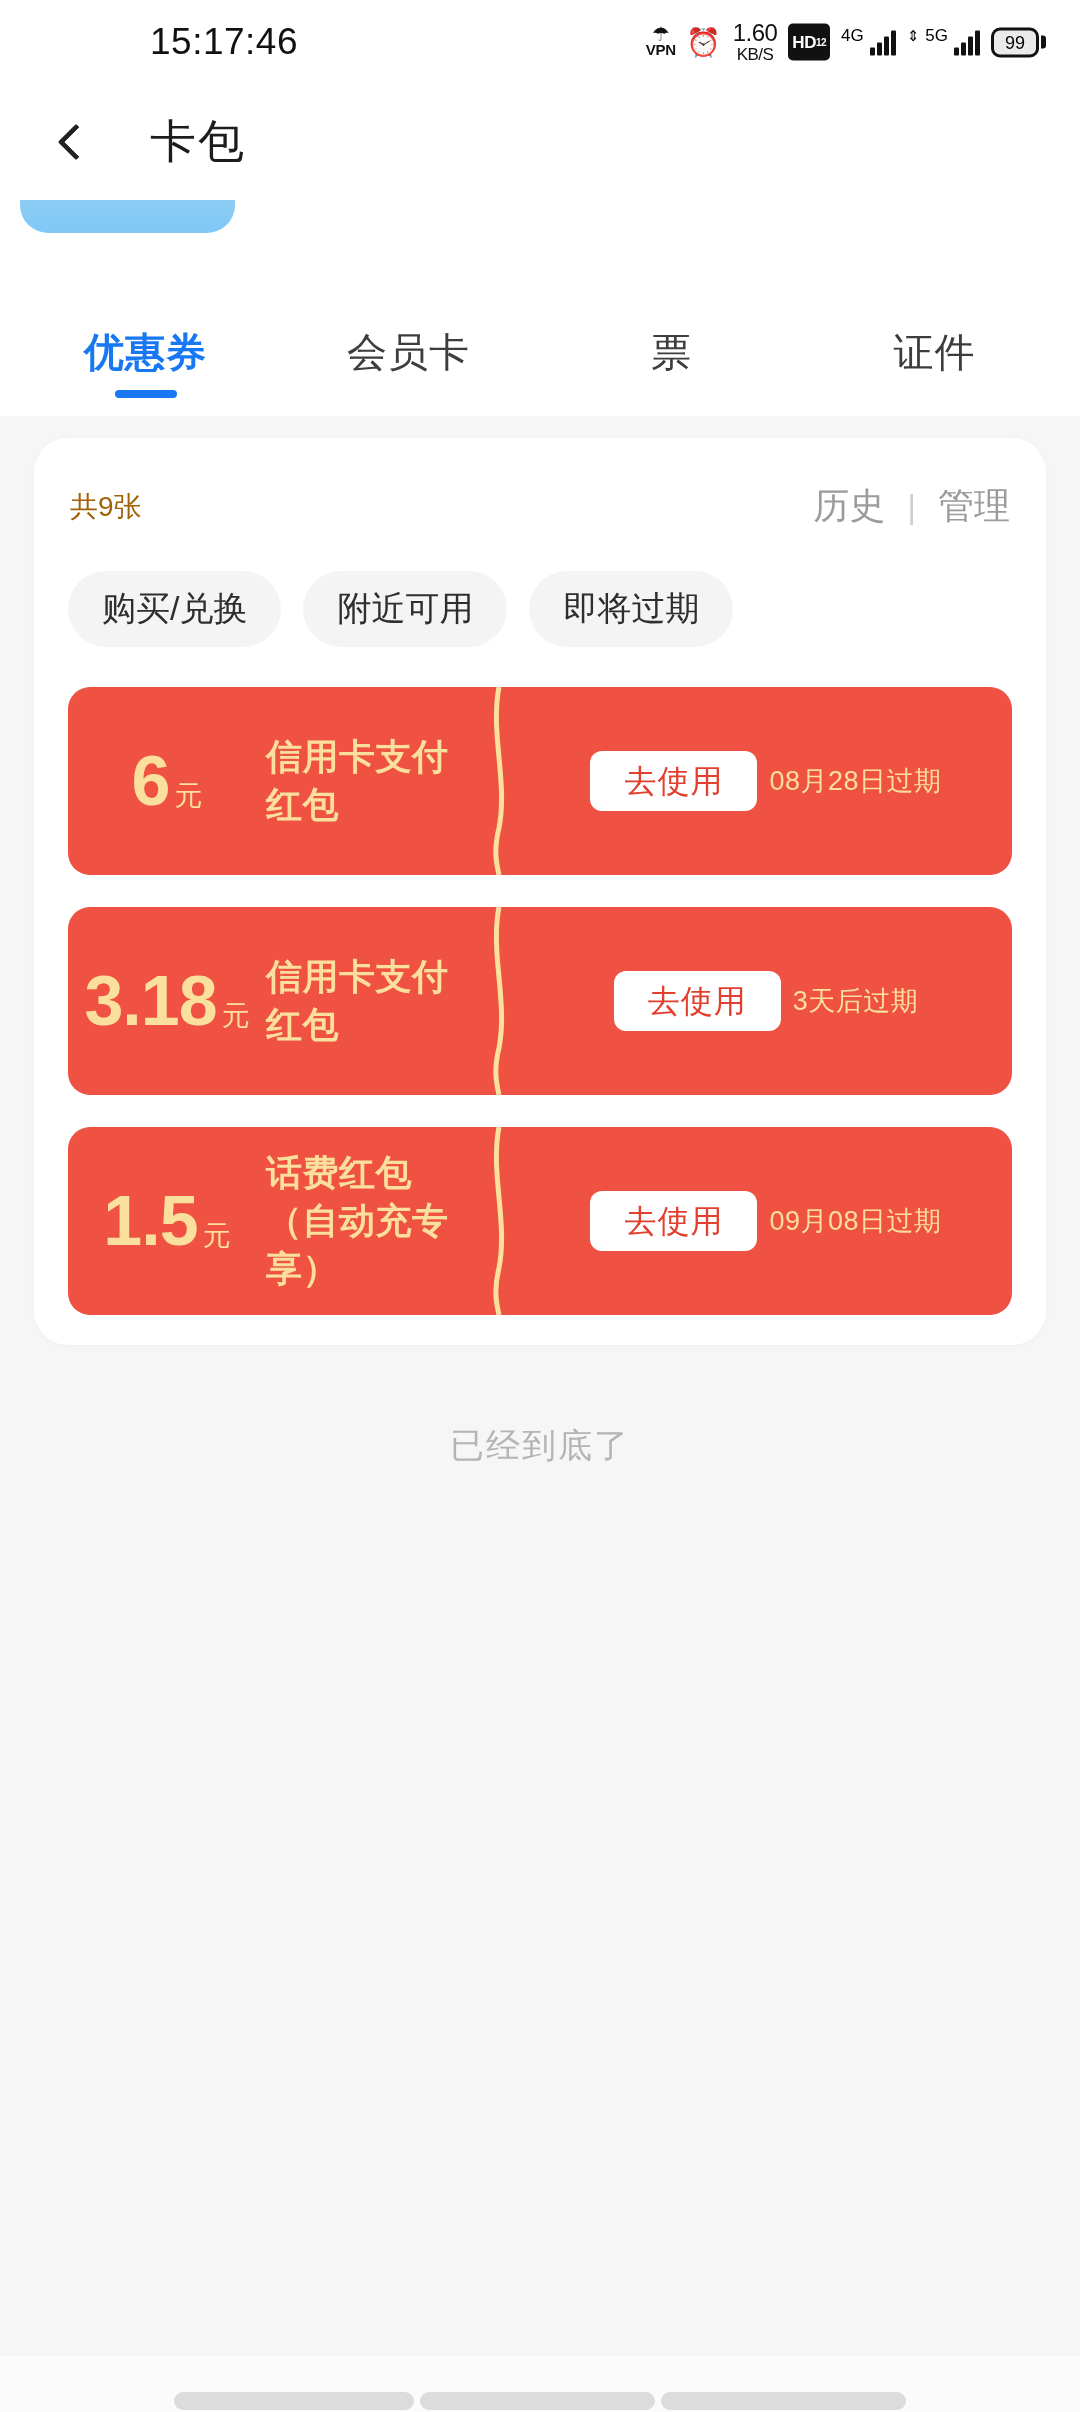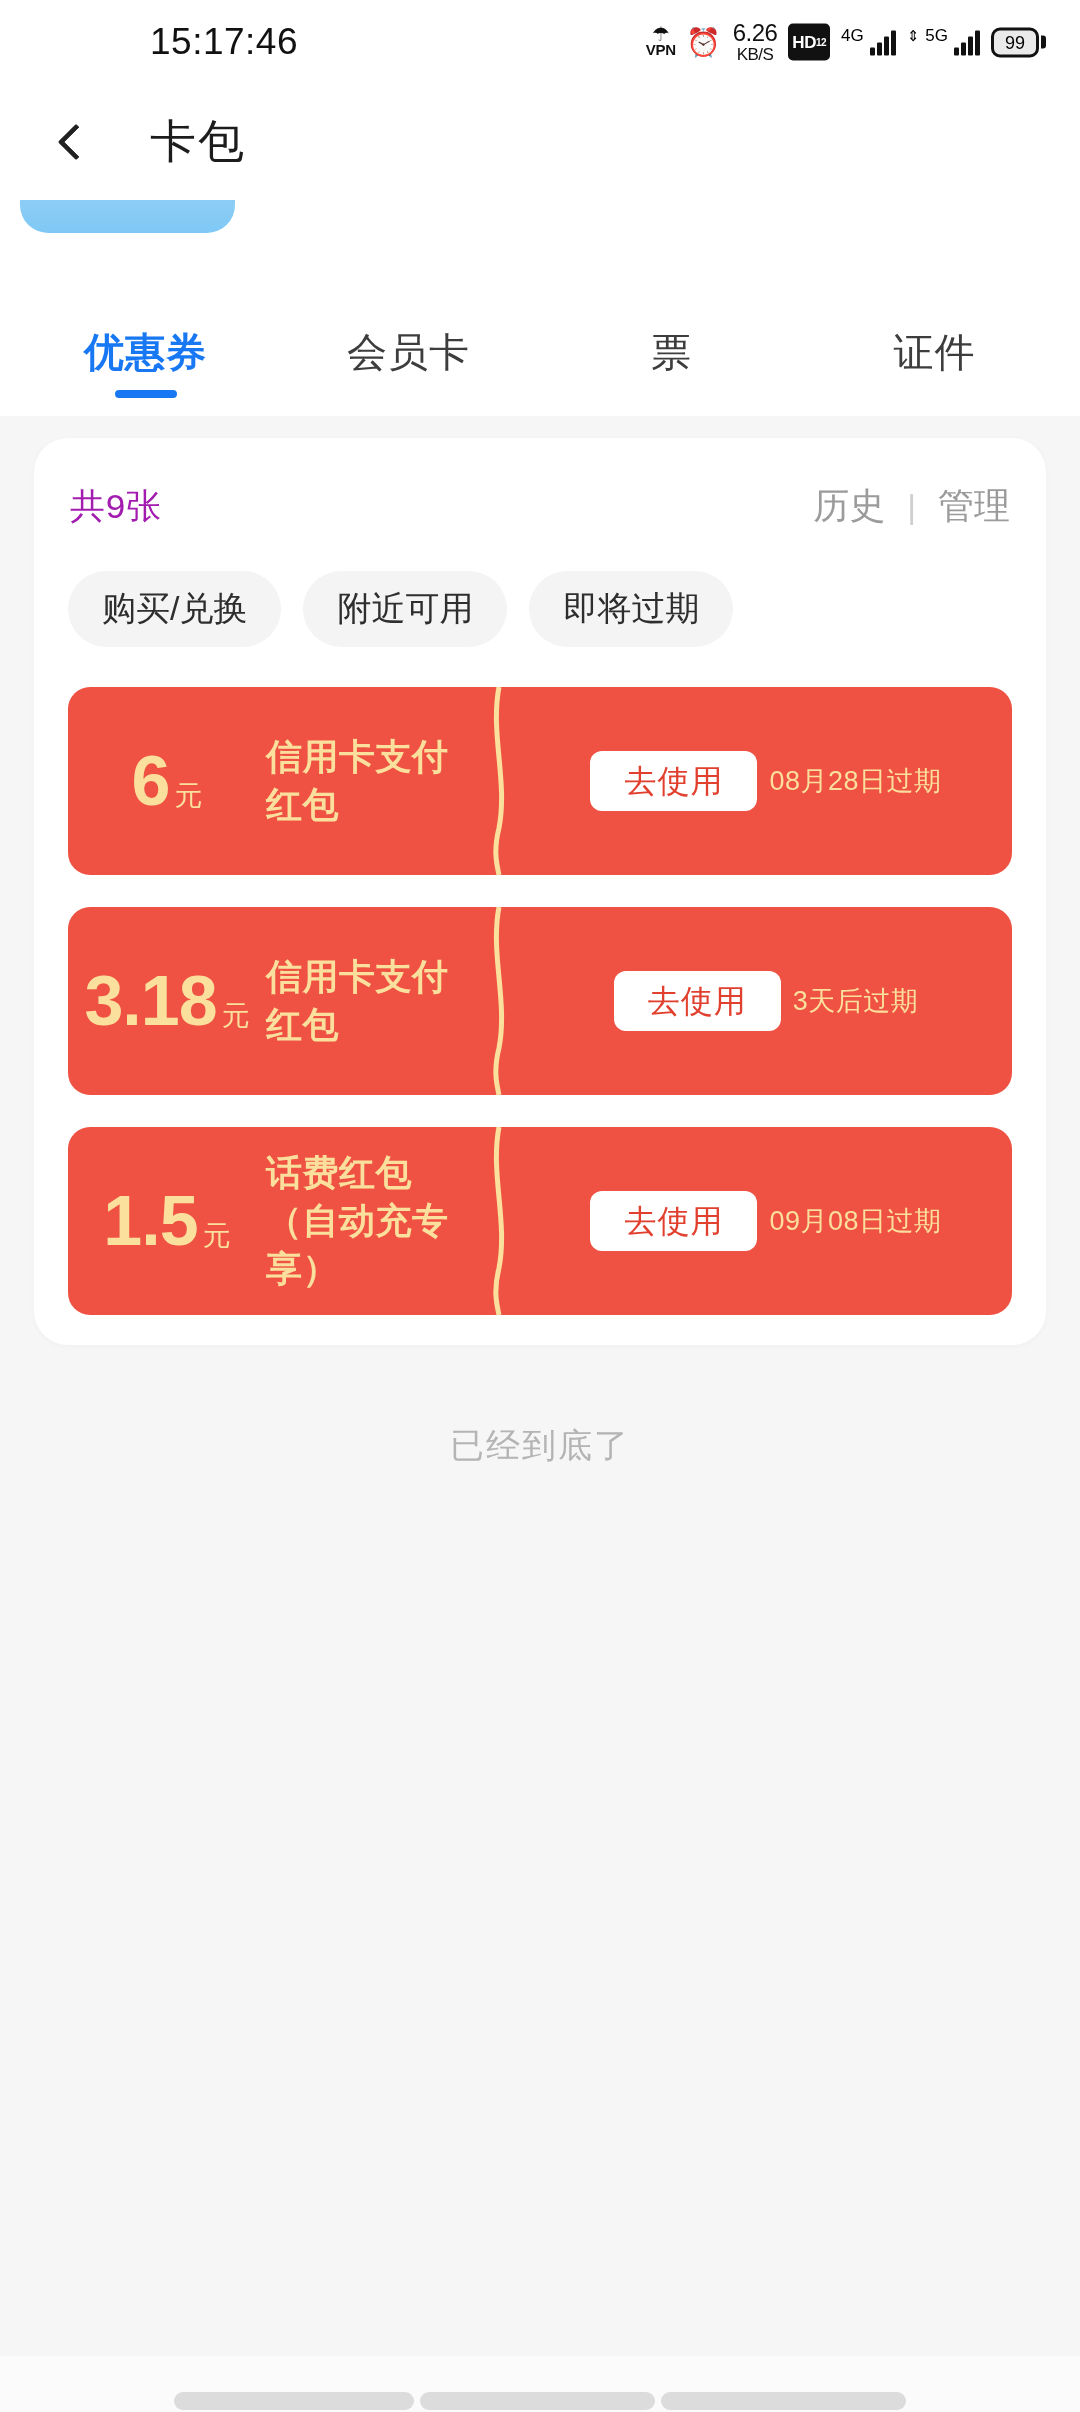--- a/index.html
+++ b/index.html
@@ -170,23 +170,22 @@
   }
 
   
   .panel-head{
     display:flex;
     align-items:center;
     justify-content:space-between;
     padding:44px 36px 0 36px;
   }
   .panel-count{
-    font-size:35px;
-    color:#a21caf;
-    font-family:Liberation Mono, monospace;
+    font-size:28px;
+    color:#a16207;
   }
   .panel-actions{
     display:flex;
     align-items:center;
     gap:22px;
     font-size:36px;
     color:#9b9b9b;
   }
   .panel-actions .act{ cursor:pointer; }
   .panel-sep{ color:#cfcfcf; font-size:34px; }
@@ -345,21 +344,21 @@
     <div class="ic vpn-wrap">
       <span class="vpn-glyph">☂</span>
       <span class="vpn-text">VPN</span>
     </div>
 
     <div class="ic">
       <span class="alarm">⏰</span>
     </div>
 
     <div class="ic speed">
-      <span class="speed-n">6.26</span>
+      <span class="speed-n">1.60</span>
       <span class="speed-u">KB/S</span>
     </div>
 
     <div class="hd-badge">
       <span>HD</span>
         <sup>1</sup>
         <sub>2</sub>
     </div>
 
     <div class="sig">

